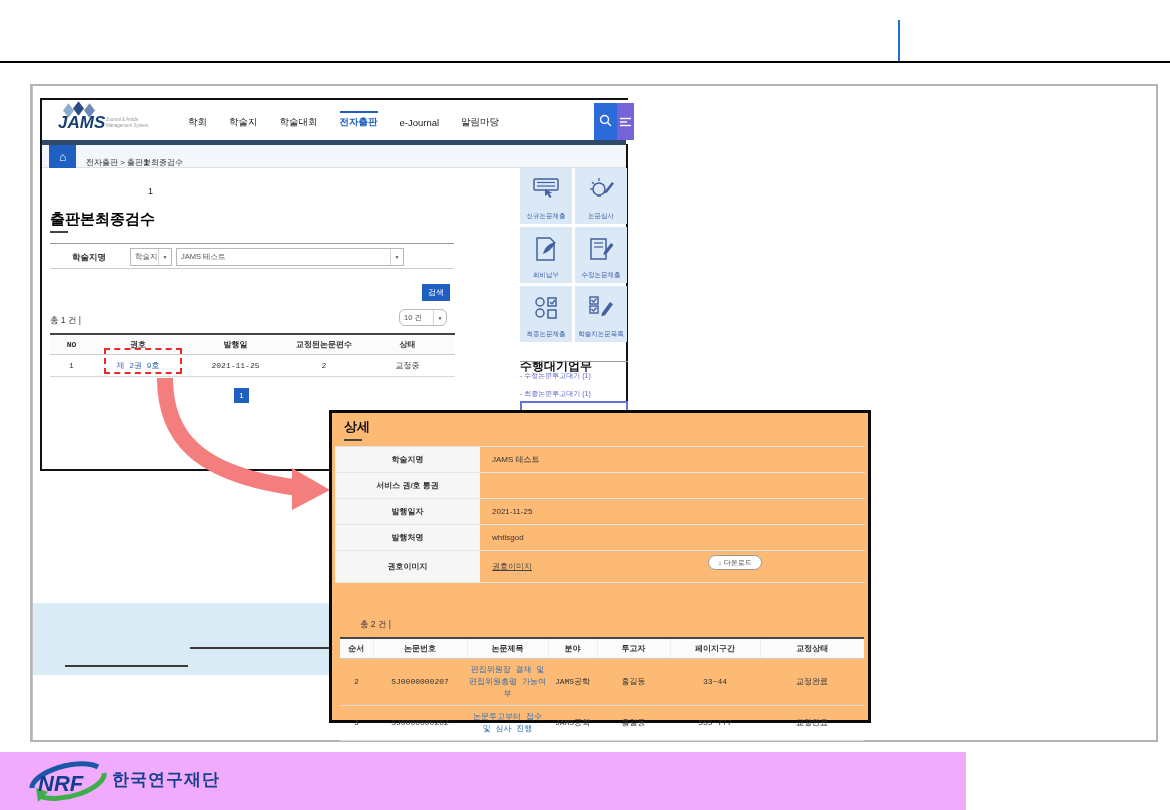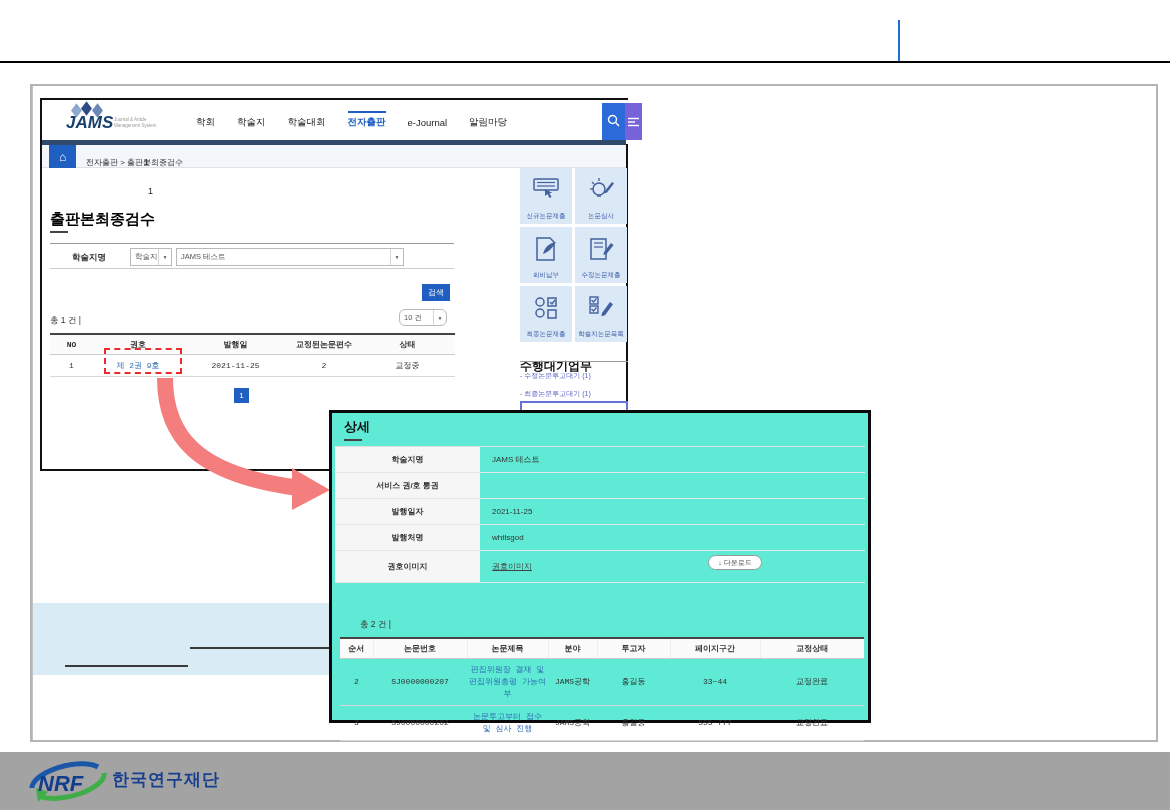--- a/index.html
+++ b/index.html
@@ -12,21 +12,21 @@
   .top-rule { left:0; top:61px; width:1170px; height:2px; background:#000; }
   .top-vline { left:898px; top:20px; width:2px; height:41px; background:#1c6ed0; }
 
   
   .outer-box { left:30px; top:84px; width:1128px; height:658px; border:2px solid #b4b4b4; background:#fff; }
   .outer-divider { left:866px; top:0; width:1px; height:654px; background:#c3c3c3; }
 
   
   .jams { left:40px; top:98px; width:588px; height:373px; border:2px solid #111; background:#fff; z-index:2; }
 
-  .jams-header { position:absolute; left:16px; top:0; width:100%; height:44px; background:#fff; }
+  .jams-header { position:absolute; left:8px; top:0; width:100%; height:44px; background:#fff; }
   .logo { position:absolute; left:8px; top:3px; width:120px; height:36px; }
   .logo-diamonds { position:absolute; left:6px; top:1px; width:60px; height:12px; }
   .dia { position:absolute; width:9px; height:9px; transform:rotate(45deg) skew(8deg,8deg); }
   .dia1 { left:0; top:2px; background:#8ea9cf; }
   .dia2 { left:10px; top:0; background:#2e4b85; }
   .dia3 { left:21px; top:2px; background:#6d87b8; }
   .logo-word { position:absolute; left:0px; top:10px; font-size:17px; font-weight:800; color:#17406f; letter-spacing:0; font-style:italic; }
   .logo-sub { position:absolute; left:48px; top:14px; font-size:4.5px; color:#9a9a9a; line-height:5.5px; }
   .nav { position:absolute; left:138px; top:0; height:40px; display:flex; align-items:center; gap:22px; font-size:9.5px; color:#1a1a1a; }
   .nav-item { cursor:pointer; padding-top:3px; border-top:2px solid transparent; }
@@ -85,39 +85,39 @@
   .dash-box { left:104px; top:348px; width:78px; height:26px; border:2px dashed #e82c2c; z-index:9; }
   .arrow-svg { left:140px; top:360px; z-index:8; pointer-events:none; }
 
   
   .blue-rect { left:33px; top:603px; width:297px; height:72px; background:#d9ecf5; z-index:1; }
   .rline { position:absolute; background:#3a3a3a; height:2px; }
   .rline1 { left:157px; top:44px; width:140px; }
   .rline2 { left:32px; top:62px; width:123px; }
 
   
-  .popup { left:329px; top:410px; width:542px; height:313px; background:#5eead4; border:3px solid #0a0a0a; z-index:20; }
+  .popup { left:329px; top:410px; width:542px; height:313px; background:#fdba74; border:3px solid #0a0a0a; z-index:20; }
   .popup-title { position:absolute; left:12px; top:5px; font-size:13px; font-weight:bold; color:#111; }
   .popup-title-underline { position:absolute; left:12px; top:26px; width:18px; height:2px; background:#444; }
   .fields { position:absolute; left:3px; top:33px; width:530px; border-collapse:collapse; table-layout:fixed; font-size:8px; color:#333; border-top:1px solid #e0e0e0; }
   .fields td { border-bottom:1px solid #e6e6e6; height:26px; }
   .fields td.flabel { background:#f6f6f6; font-weight:bold; text-align:center; }
   .fields td.fval { padding-left:12px; }
   .frow-img td { height:32px; }
   .img-link { color:#444; text-decoration:underline; cursor:pointer; font-size:8px; }
   .dl-pill { position:absolute; right:103px; top:4px; width:54px; height:15px; border:1px solid #999; border-radius:9px; background:#fff; font-size:7px; color:#444; display:flex; align-items:center; justify-content:center; cursor:pointer; }
 
   .total2 { position:absolute; left:8px; top:206px; font-size:8.5px; color:#333;margin-left:20px; }
   .articles { position:absolute; left:8px; top:224px; width:524px; border-top:2px solid #444; }
   .articles th { border-right:1px solid #eee; }
   .articles th:last-child { border-right:none; }
   .articles td { padding:6px 2px; line-height:1.5; }
 
   
-  .footer { left:0; top:752px; width:1170px; height:58px; background:#a3a3a3; }
+  .footer { left:0; top:752px; width:966px; height:58px; background:#f0abfc; }
   .nrf-logo { position:absolute; left:26px; top:6px; }
   .nrf-org { position:absolute; left:112px; top:16px; font-size:17px; font-weight:bold; color:#163f8e; letter-spacing:1px; }
 </style>
 </head>
 <body>
 
 <div class="stage">
 
   <div class="abs top-rule"></div>
   <div class="abs top-vline"></div>

